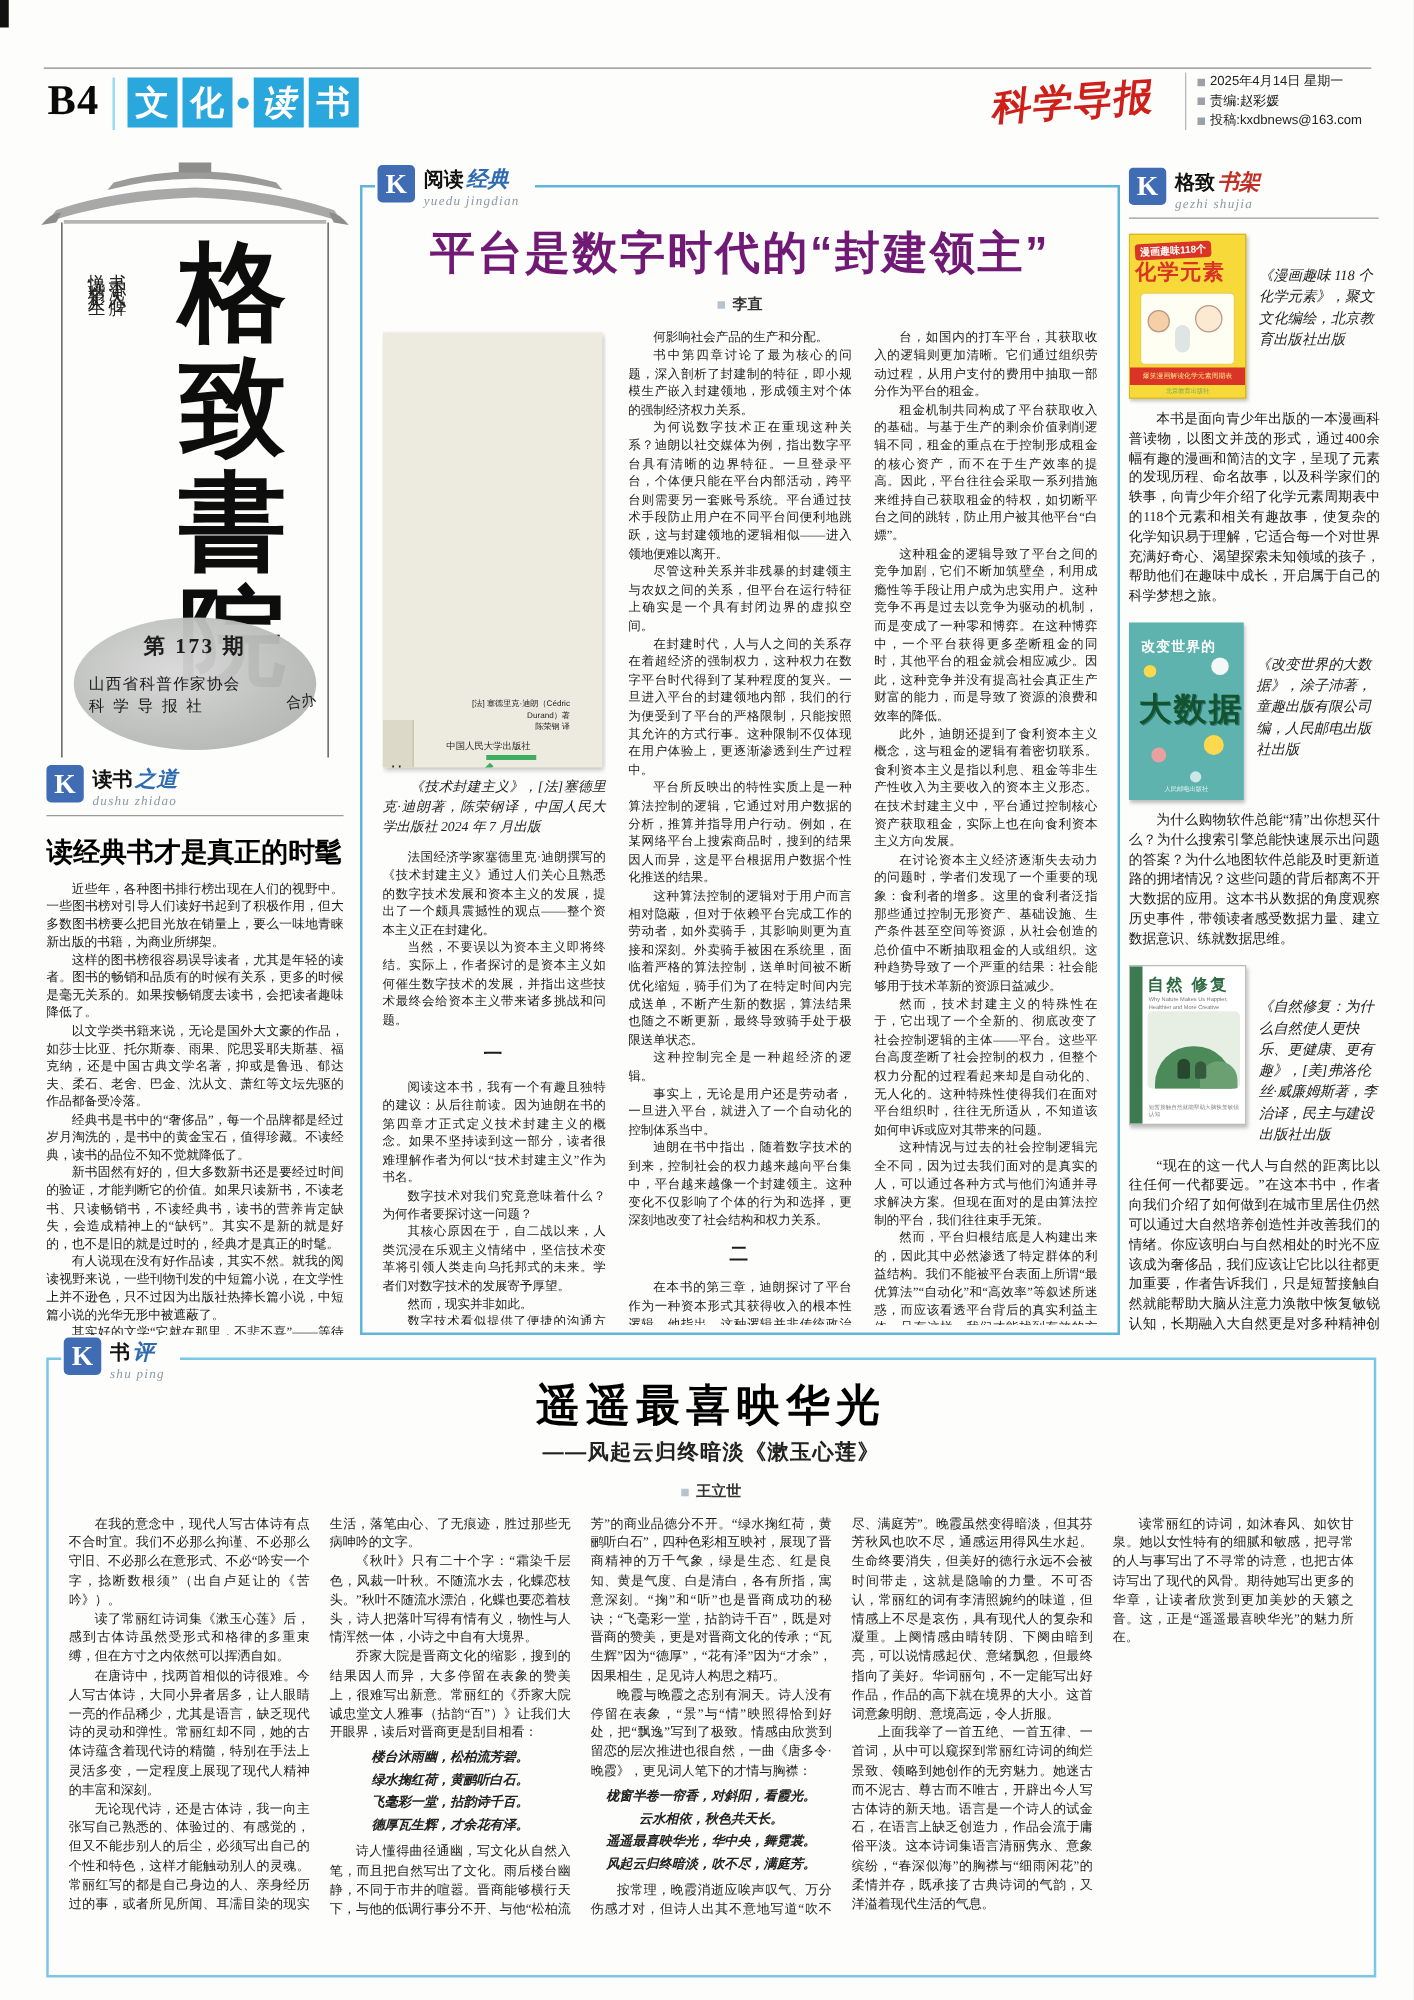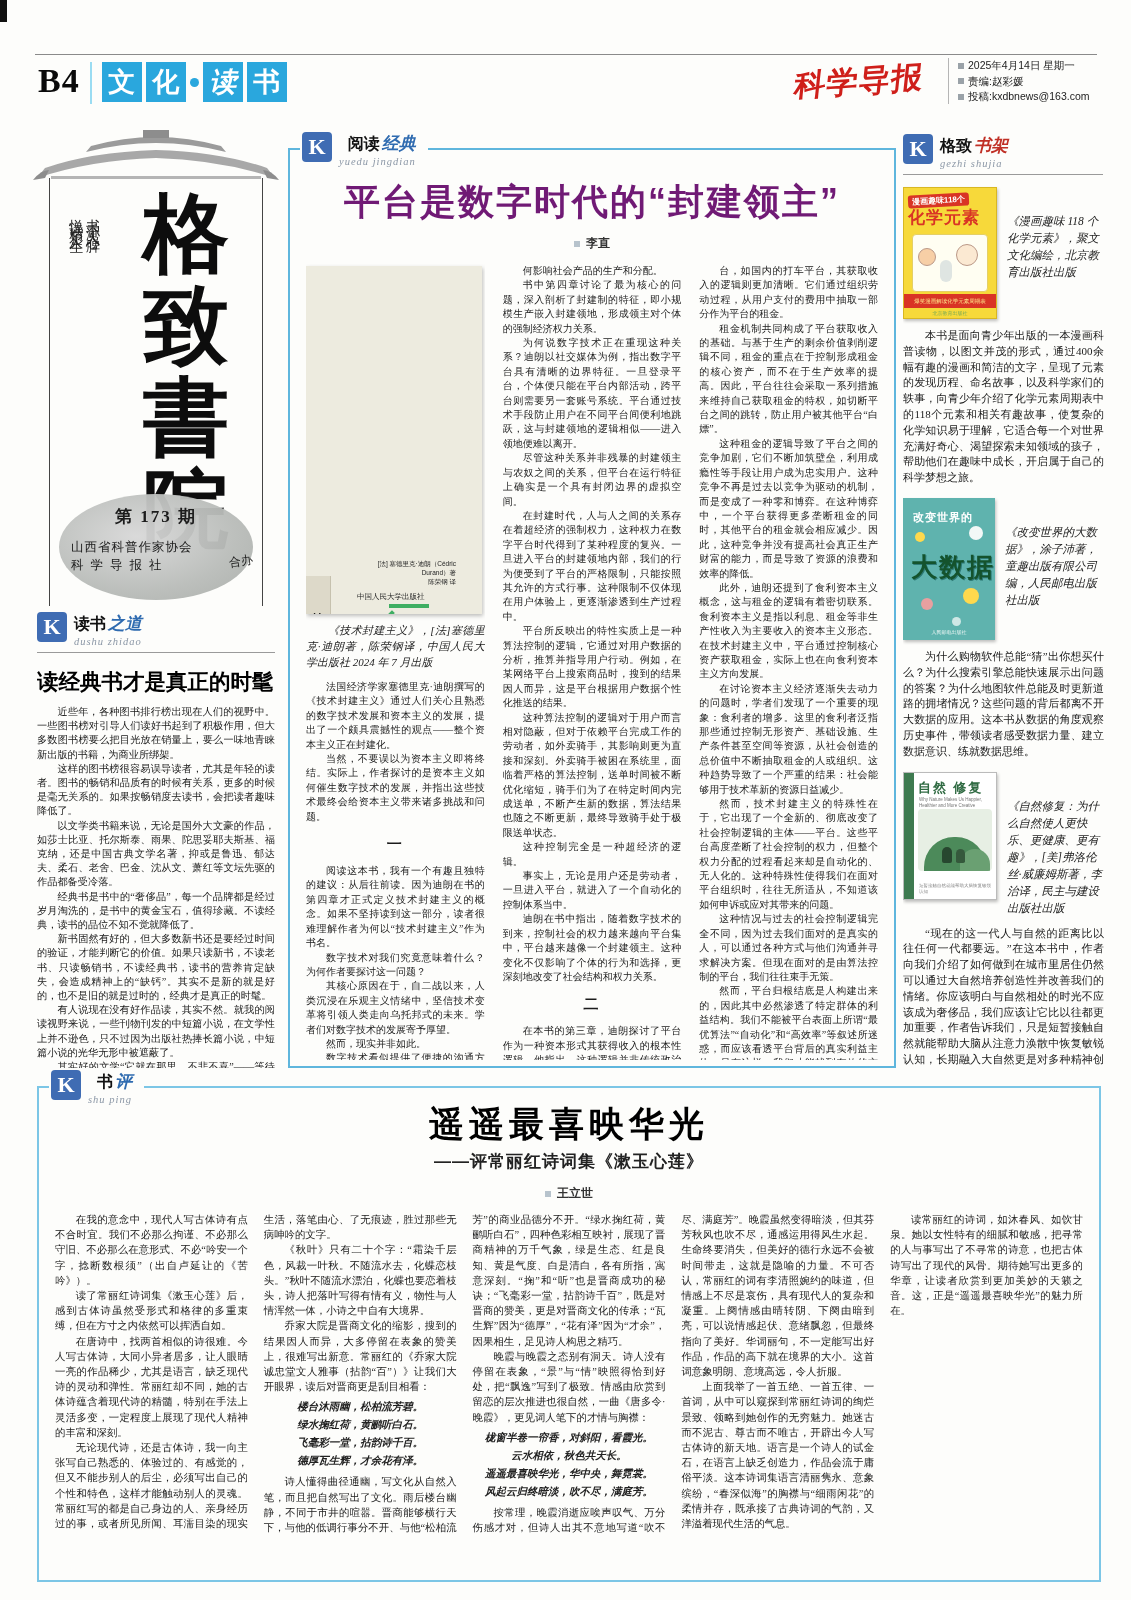--- a/index.html
+++ b/index.html
@@ -40,21 +40,21 @@
   .orgs{position:relative;margin-top:10px;padding:0 14px;}
   .orgs .o1{font:12.5px/18px "Liberation Sans", sans-serif;letter-spacing:1px;text-align:left;}
   .orgs .o2{font:12.5px/18px "Liberation Sans", sans-serif;letter-spacing:7px;text-align:left;}
   .orgs .o3{position:absolute;right:2px;bottom:4px;font:12px "Liberation Sans", sans-serif;transform:rotate(-8deg);}
 
   
   .badge{display:flex;align-items:flex-start;gap:7px;}
   .k-sq{width:30px;height:30px;background:#3f6cb3;border-radius:4px;color:#fff;text-align:center;
         font:900 22px/30px "Liberation Serif", serif;flex:0 0 30px;}
   .badge .names{display:flex;flex-direction:column;}
-  .badge .line1{font:700 16px/18px "Liberation Sans", sans-serif;color:#111;white-space:nowrap;text-align:right;}
+  .badge .line1{font:700 16px/18px "Liberation Sans", sans-serif;color:#111;white-space:nowrap;}
   .badge .script{font:700 italic 17px "Liberation Serif", serif;color:#2f6bb0;margin-left:2px;}
   .badge .script.red{color:#c03026;}
   .badge .pinyin{font:italic 10.5px/13px "Liberation Serif", serif;color:#8b97a6;letter-spacing:1px;}
   .badge-rule{height:1px;background:#9a9a9a;margin-top:4px;}
 
   
   .dushu{position:absolute;left:37px;top:612px;width:238px;height:456px;overflow:hidden;}
   .dushu .badge-rule{width:238px;}
   .dushu-head{font:900 21.5px/30px "Liberation Sans", sans-serif;color:#000;margin:14px 0 8px 0;white-space:nowrap;}
   .dushu-body{font:10.2px/14.2px "Liberation Serif", serif;text-align:justify;color:#1a1a1a;}
@@ -380,21 +380,21 @@
 
   <div class="shuping" data-interactable="false">
     <div class="box-badge badge" data-interactable="false">
       <span class="k-sq" data-interactable="false">K</span>
       <span class="names">
         <span class="line1" data-interactable="false"><span data-interactable="false">书</span><span class="script" data-interactable="false">评</span></span>
         <span class="pinyin" data-interactable="false">shu ping</span>
       </span>
     </div>
     <div class="sp-head" data-interactable="false">遥遥最喜映华光</div>
-    <div class="sp-sub" data-interactable="false">——评常丽红诗词集《漱玉心莲》</div>
+    <div class="sp-sub" data-interactable="false">——风起云归终暗淡《漱玉心莲》</div>
     <div class="byline" data-interactable="false"><span class="sq" data-interactable="false"></span><span data-interactable="false">王立世</span></div>
     <div class="sp-cols" data-interactable="false">
         <p class="para" data-interactable="false">在我的意念中，现代人写古体诗有点不合时宜。我们不必那么拘谨、不必那么守旧、不必那么在意形式、不必“吟安一个字，捻断数根须”（出自卢延让的《苦吟》）。</p>
         <p class="para" data-interactable="false">读了常丽红诗词集《漱玉心莲》后，感到古体诗虽然受形式和格律的多重束缚，但在方寸之内依然可以挥洒自如。</p>
         <p class="para" data-interactable="false">在唐诗中，找两首相似的诗很难。今人写古体诗，大同小异者居多，让人眼睛一亮的作品稀少，尤其是语言，缺乏现代诗的灵动和弹性。常丽红却不同，她的古体诗蕴含着现代诗的精髓，特别在手法上灵活多变，一定程度上展现了现代人精神的丰富和深刻。</p>
         <p class="para" data-interactable="false">无论现代诗，还是古体诗，我一向主张写自己熟悉的、体验过的、有感觉的，但又不能步别人的后尘，必须写出自己的个性和特色，这样才能触动别人的灵魂。常丽红写的都是自己身边的人、亲身经历过的事，或者所见所闻、耳濡目染的现实生活，落笔由心、了无痕迹，胜过那些无病呻吟的文字。</p>
         <p class="para" data-interactable="false">《秋叶》只有二十个字：“霜染千层色，风裁一叶秋。不随流水去，化蝶恋枝头。”秋叶不随流水漂泊，化蝶也要恋着枝头，诗人把落叶写得有情有义，物性与人情浑然一体，小诗之中自有大境界。</p>
         <p class="para" data-interactable="false">乔家大院是晋商文化的缩影，搜到的结果因人而异，大多停留在表象的赞美上，很难写出新意。常丽红的《乔家大院诚忠堂文人雅事（拈韵“百”）》让我们大开眼界，读后对晋商更是刮目相看：</p>
         <div class="poem" data-interactable="false">
           <div data-interactable="false">楼台沐雨幽，松柏流芳碧。</div>

